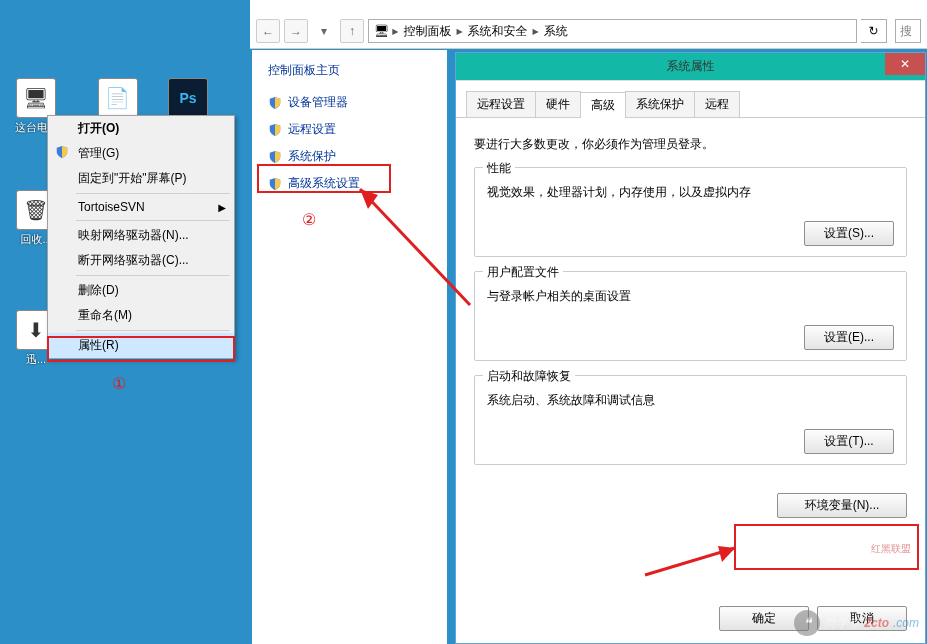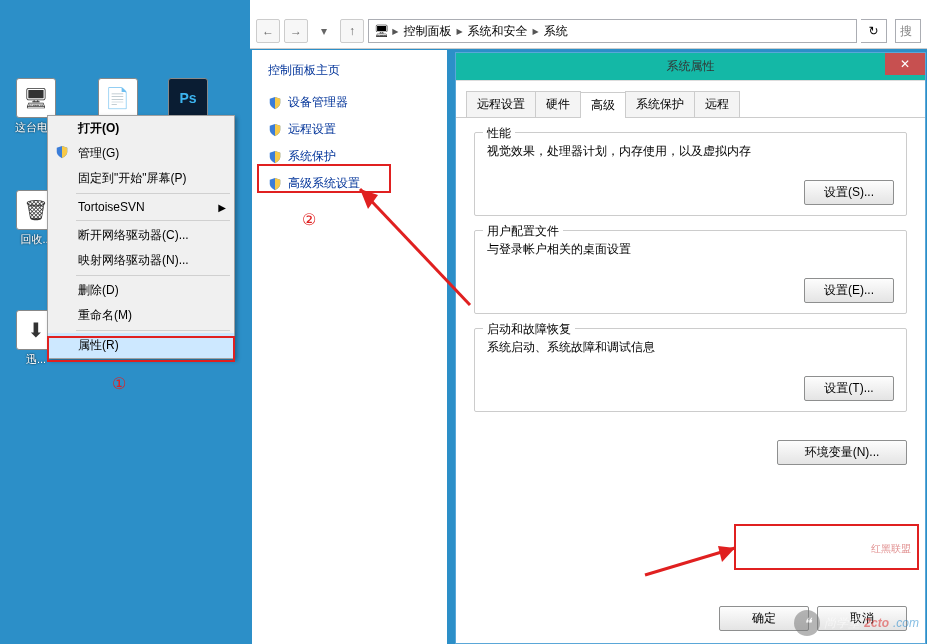--- a/index.html
+++ b/index.html
@@ -36,21 +36,21 @@
 
 
 .dlg { position:absolute; left:455px; top:52px; width:471px; height:592px; background:#fff; border:1px solid #5aa7d8; }
 .dlg-title { height:28px; background:#14b8a6; color:#333; display:flex; align-items:center; justify-content:center; font-size:13px; position:relative; border-bottom:1px solid #ddd; }
 .dlg-close { position:absolute; right:0; top:0; width:40px; height:22px; background:#c75050; color:#fff; display:flex; align-items:center; justify-content:center; font-size:14px; }
 .tab-strip { display:flex; padding:10px 10px 0; border-bottom:1px solid #ccc; }
 .tab { padding:4px 10px; border:1px solid #ccc; border-bottom:none; background:#f4f4f4; margin-right:-1px; position:relative; }
 .tab.active { background:#fff; z-index:1; top:1px; }
 .dlg-body { padding:14px 18px; }
 .info-line { margin:4px 0 14px; }
-.grp { border:1px solid #ccc; border-radius:2px; padding:10px 12px 10px; margin-bottom:14px; position:relative; }
+.grp { border:1px solid #ccc; border-radius:2px; padding:16px 12px 10px; margin-bottom:14px; position:relative; }
 .grp-title { position:absolute; top:-8px; left:8px; background:#fff; padding:0 4px; }
 .grp-desc { margin-bottom:20px; }
 .grp-btn-row { text-align:right; }
 .win-btn { min-width:90px; padding:3px 14px; background:linear-gradient(#fdfdfd,#e4e4e4); border:1px solid #8e8f8f; border-radius:2px; font-size:12px; }
 .env-row { text-align:right; padding:0 18px;margin-left:13px; }
 .dlg-footer { position:absolute; bottom:12px; right:18px; display:flex; gap:8px; }
 
 
 .shield-svg { width:14px; height:14px; }
 
@@ -154,22 +154,22 @@
         </svg></span>
     <span>管理(G)</span>
   </div>
   <div class="ctx-item"><span>固定到"开始"屏幕(P)</span></div>
   <div class="ctx-sep"></div>
   <div class="ctx-item">
     <span>TortoiseSVN</span>
     <span class="arrow-r">▶</span>
   </div>
   <div class="ctx-sep"></div>
+  <div class="ctx-item"><span>映射网络驱动器(N)...</span></div>
   <div class="ctx-item"><span>断开网络驱动器(C)...</span></div>
-  <div class="ctx-item"><span>映射网络驱动器(N)...</span></div>
   <div class="ctx-sep"></div>
   <div class="ctx-item"><span>删除(D)</span></div>
   <div class="ctx-item"><span>重命名(M)</span></div>
   <div class="ctx-sep"></div>
   <div class="ctx-item" style="background:#cde8ff"><span>属性(R)</span></div>
 </div>
 
 <div class="dlg">
   <div class="dlg-title">
     <span>系统属性</span>
@@ -178,20 +178,21 @@
       </div>
   </div>
   <div class="tab-strip">
     <div class="tab"><span>远程设置</span></div>
     <div class="tab"><span>硬件</span></div>
     <div class="tab active"><span>高级</span></div>
     <div class="tab"><span>系统保护</span></div>
     <div class="tab"><span>远程</span></div>
   </div>
   <div class="dlg-body">
+    <div class="info-line">要进行大多数更改，你必须作为管理员登录。</div>
 
     <div class="grp">
       <div class="grp-title">性能</div>
       <div class="grp-desc">视觉效果，处理器计划，内存使用，以及虚拟内存</div>
       <div class="grp-btn-row"><button class="win-btn"><span>设置(S)...</span></button></div>
     </div>
 
     <div class="grp">
       <div class="grp-title">用户配置文件</div>
       <div class="grp-desc">与登录帐户相关的桌面设置</div>

